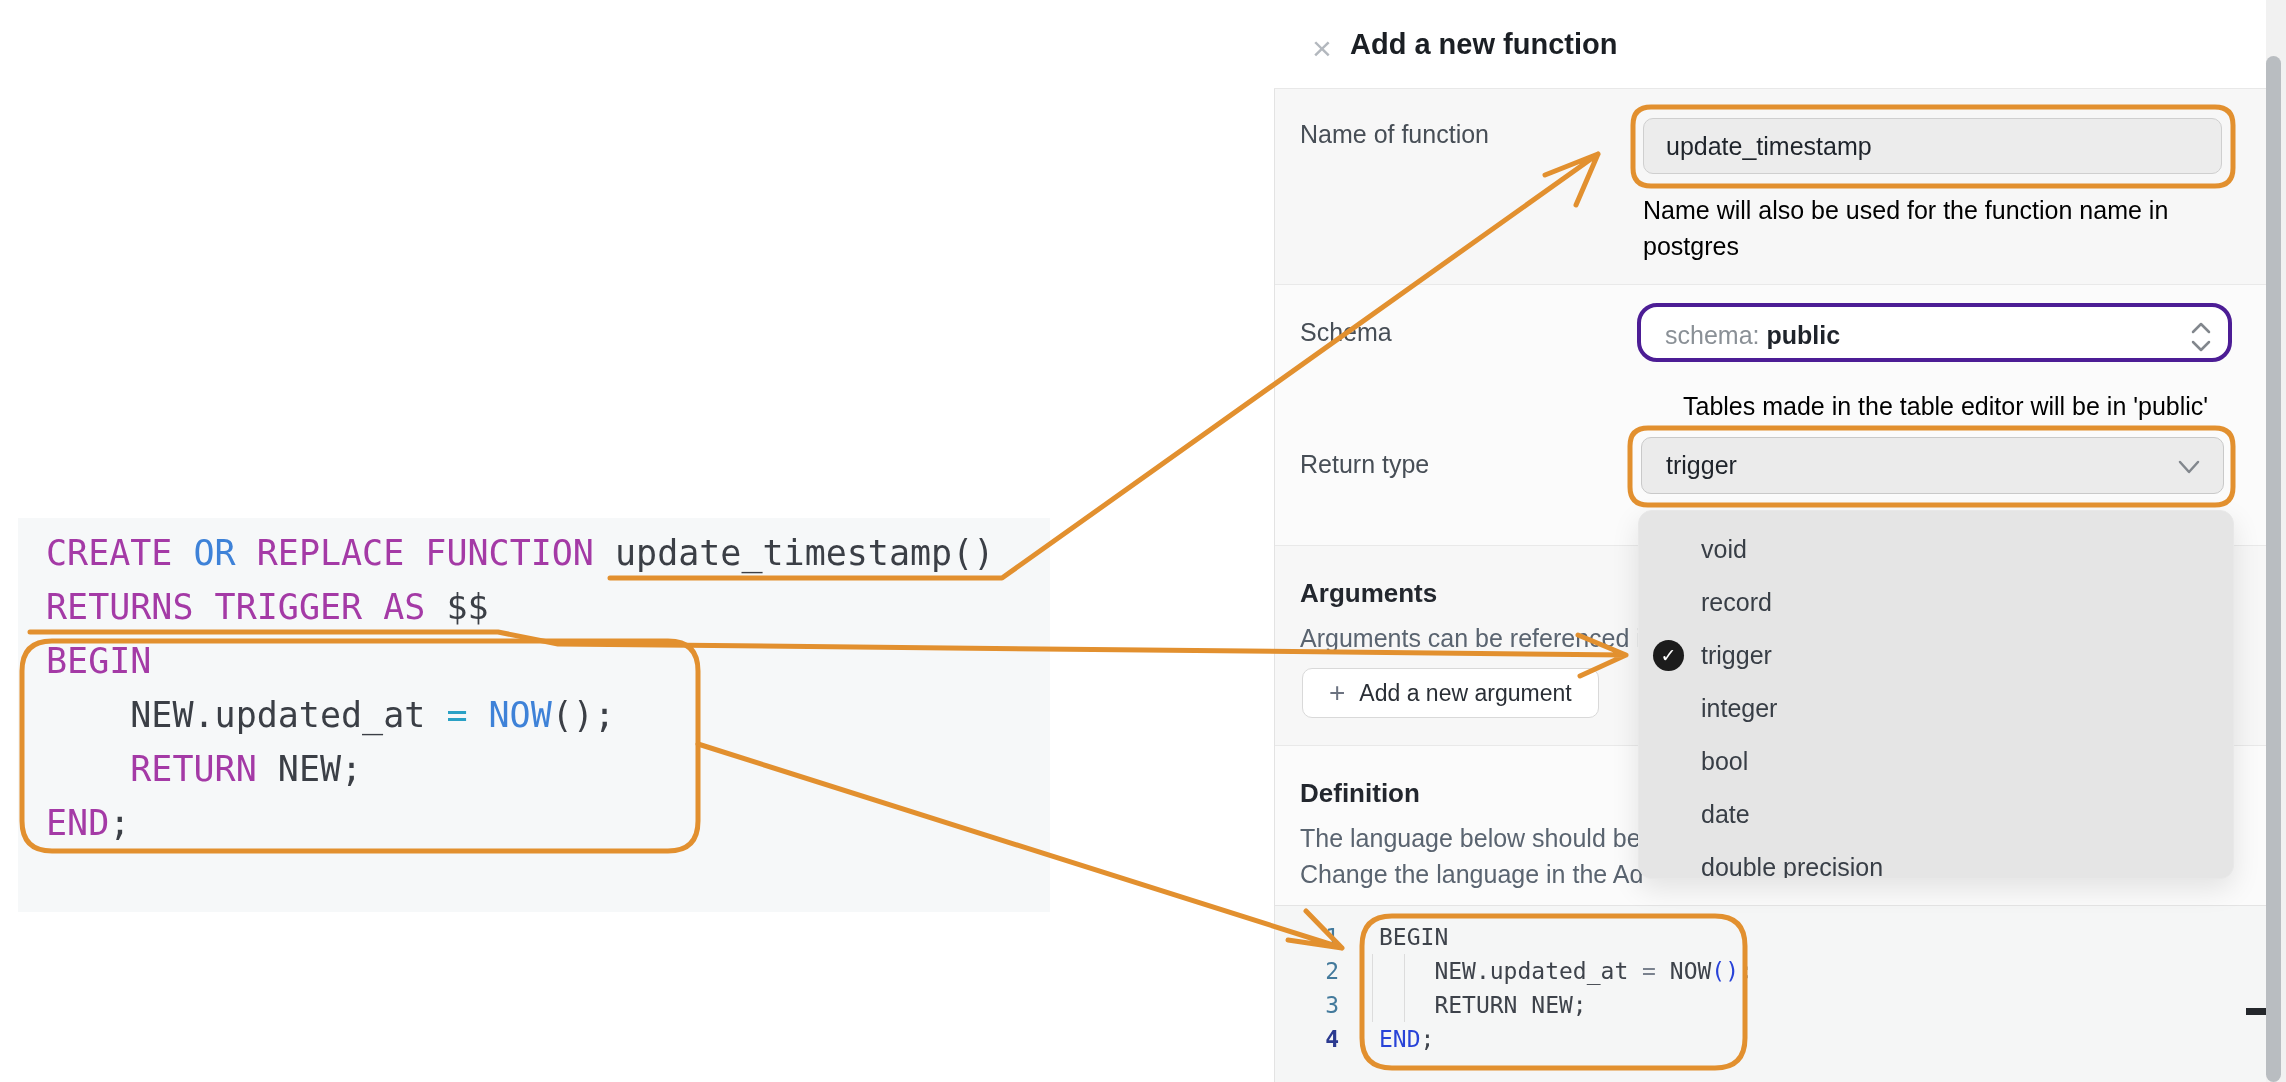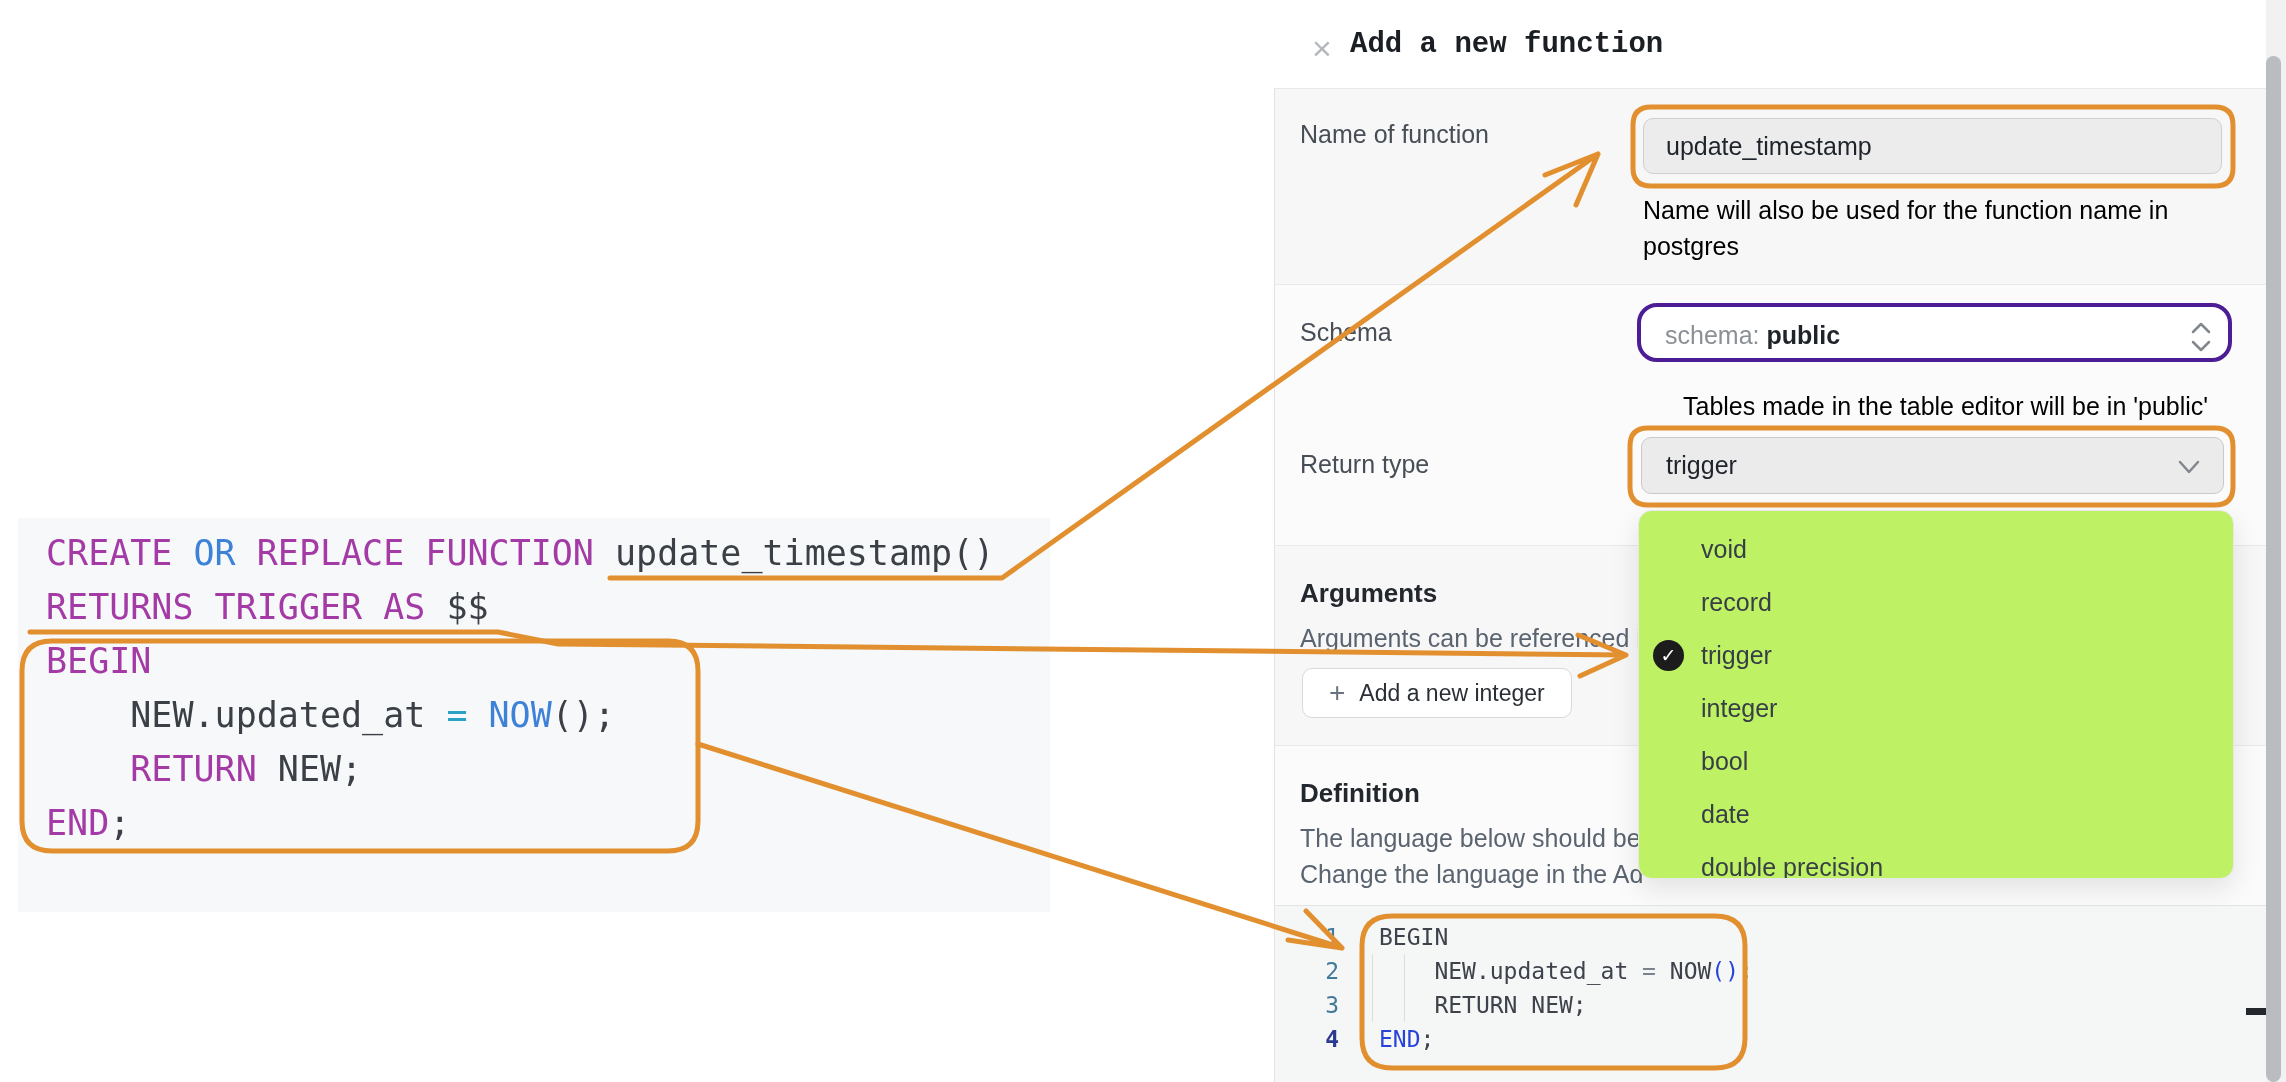--- a/index.html
+++ b/index.html
@@ -16,21 +16,21 @@
   .kw{color:var(--keyword-magenta);}
   .blue{color:var(--keyword-blue);}
   .cyan{color:var(--operator-cyan);}
   .txt{color:var(--code-text);}
 
   
   #panel{left:1274px;top:0;width:1012px;height:1082px;background:#f8f8f8;border-left:1px solid #e3e3e3;}
   #panel-header{left:1274px;top:0;width:1012px;height:88px;background:#ffffff;border-bottom:1px solid #e8e8e8;}
   #close-btn{left:1304px;top:30px;width:36px;height:36px;color:#b3b8be;font-size:34px;line-height:36px;
       text-align:center;cursor:pointer;}
-  #panel-title{left:1350px;top:28px;font-size:29px;font-weight:bold;color:#1b1f24;font-family:Liberation Mono, monospace;}
+  #panel-title{left:1350px;top:28px;font-size:29px;font-weight:bold;color:#1b1f24;}
 
   .section{left:1275px;width:1011px;}
   .sec-a{background:#f7f7f7;}
   .sec-b{background:#fbfbfb;}
   .divider{left:1275px;width:1011px;height:1px;background:#e9e9e9;}
 
   .field-label{font-size:25px;color:#474e56;}
   .helper{font-size:25px;color:#000000;line-height:36px;}
   .sec-heading{font-size:26px;font-weight:600;color:#23272e;}
 
@@ -46,21 +46,21 @@
   #return-select{left:1641px;top:437px;width:583px;height:57px;background:#ebebeb;border:1px solid #c9c9c9;}
   #return-select .sel-text{position:absolute;left:24px;top:13px;font-size:25px;color:#1f242b;}
   .chev{stroke:#82878d;stroke-width:2.5;fill:none;stroke-linecap:round;stroke-linejoin:round;}
 
   #args-button{left:1302px;top:668px;height:48px;background:#ffffff;border:1px solid #d9d9d9;border-radius:10px;
       display:flex;align-items:center;padding:0 26px;gap:14px;cursor:pointer;}
   #args-button .plus{font-size:28px;color:#6b7280;line-height:48px;}
   #args-button .btn-label{font-size:23px;color:#2a2f36;}
 
   
-  #dropdown{left:1638px;top:510px;width:594px;height:367px;background:#bef264;border:1px solid #e8e8e8;
+  #dropdown{left:1638px;top:510px;width:594px;height:367px;background:#e5e5e5;border:1px solid #e8e8e8;
       border-radius:14px;box-shadow:0 10px 28px rgba(0,0,0,0.10);overflow:hidden;z-index:30;}
   .dd-item{position:relative;height:53px;display:flex;align-items:center;padding-left:62px;
       font-size:25px;color:#383e46;cursor:pointer;}
   .dd-check{position:absolute;left:14px;top:11px;width:31px;height:31px;border-radius:50%;background:#1c1c1c;
       color:#ffffff;font-size:19px;line-height:31px;text-align:center;}
 
   
   #editor{left:1275px;top:905px;width:1011px;height:177px;background:#f5f6f6;border-top:1px solid #e4e4e4;}
   #editor-rows{position:absolute;left:0;top:14px;width:100%;}
   .ed-row{display:flex;height:34px;font-family:"DejaVu Sans Mono",monospace;font-size:23px;line-height:34px;}
@@ -132,21 +132,21 @@
     <span class="sel-text">trigger</span>
     <svg class="abs" style="left:530px;top:17px;" width="34" height="24">
       <path class="chev" d="M8 7 L17 17 L26 7"></path>
     </svg>
   </div>
 
   <div class="abs sec-heading" style="left:1300px;top:578px;text-align:right;">Arguments</div>
   <div class="abs helper" style="left:1300px;top:620px;color:#5a6470;">Arguments can be referenced i</div>
   <div class="abs" id="args-button">
     <span class="plus">+</span>
-    <span class="btn-label">Add a new integer</span>
+    <span class="btn-label">Add a new argument</span>
   </div>
 
   <div class="abs sec-heading" style="left:1300px;top:778px;">Definition</div>
   <div class="abs helper" style="left:1300px;top:820px;color:#5a6470;">The language below should be</div>
   <div class="abs helper" style="left:1300px;top:856px;color:#5a6470;">Change the language in the Ad</div>
 
   <div class="abs" id="editor">
     <div id="editor-rows">
         <div class="ed-row">
           <div class="ed-num">1</div>

